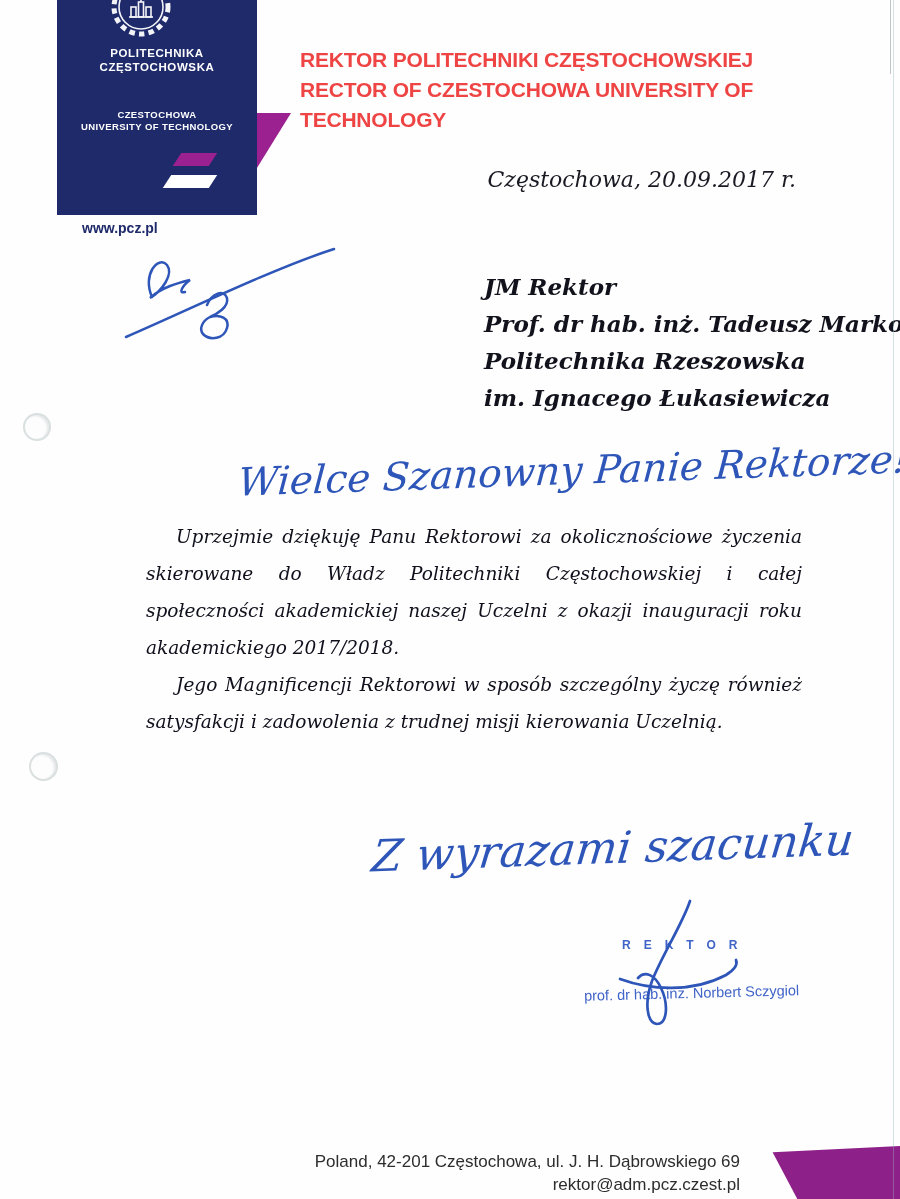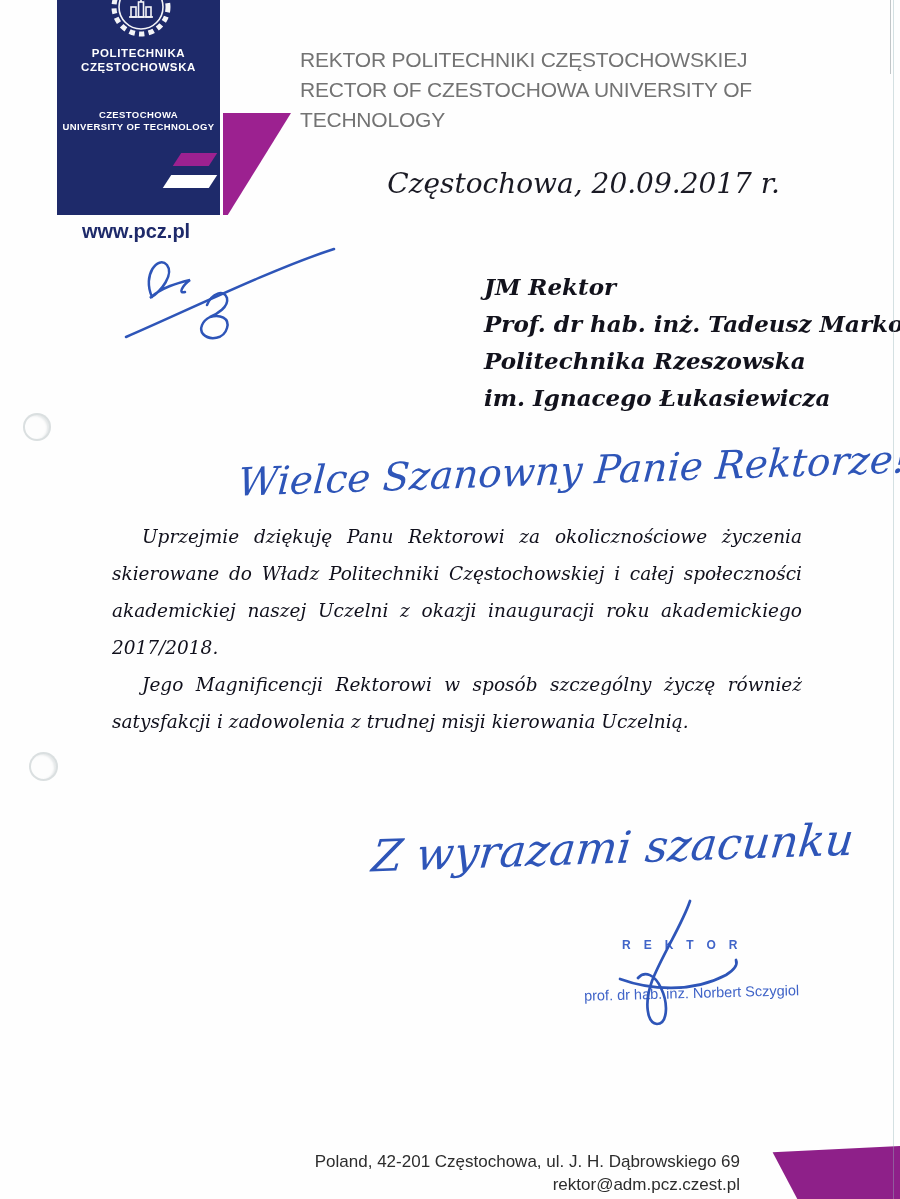--- a/index.html
+++ b/index.html
@@ -10,21 +10,21 @@
     font-family:"Liberation Sans", sans-serif; color:#141414;
   }
 
   
   .logo-triangle {
     position:absolute; left:223px; top:113px; width:68px; height:102px;
     background:#9c2190;
     clip-path:polygon(0 0, 100% 0, 7% 100%, 0 100%);
   }
   .logo-box {
-    position:absolute; left:57px; top:0; width:163px; height:215px;
+    position:absolute; left:57px; top:0; width:200px; height:215px;
     background:#1e2a6a; overflow:hidden;
   }
   .crest { position:absolute; left:52px; top:-25px; width:64px; height:64px; }
   .logo-org-pl {
     position:absolute; top:46px; left:0; width:100%;
     text-align:center; color:#fff; font-size:11.5px; font-weight:700;
     letter-spacing:0.6px; line-height:14px;
   }
   .logo-org-en {
     position:absolute; top:81px; left:0; width:100%;
@@ -39,35 +39,35 @@
   .mono-bar-magenta {
     position:absolute; left:120px; top:153px; width:36px; height:13px;
     background:#9c2190; transform:skewX(-33deg);
   }
   .mono-bar-white {
     position:absolute; left:110px; top:175px; width:46px; height:13px;
     background:#fff; transform:skewX(-33deg);
   }
   .website {
     position:absolute; left:82px; top:220px;
-    color:#1e2a6a; font-size:20px; font-weight:700;
+    color:#1e2a6a; font-size:14px; font-weight:700;
   }
 
   
   .header-block {
     position:absolute; left:300px; top:45px; width:560px;
-    font-size:21px; font-weight:400; color:#737373; line-height:30px;
+    font-size:21px; font-weight:700; color:#ef4444; line-height:30px;
     letter-spacing:-0.2px;
   }
 
   
   .date-line {
-    position:absolute; right:120px; top:167px;
+    position:absolute; right:104px; top:167px;
     font-family:"DejaVu Serif", serif; font-style:italic;
-    font-size:28px; color:#1a1a24;
+    font-size:22px; color:#1a1a24;
   }
 
   
   .initials-svg { position:absolute; left:112px; top:243px; width:230px; height:105px; }
 
   
   .addressee {
     position:absolute; left:484px; top:268px;
     font-family:"DejaVu Serif", serif; font-style:italic; font-weight:700;
     font-size:23px; color:#12121c; line-height:37px; white-space:nowrap;
@@ -93,21 +93,21 @@
     transform:rotate(-2deg) skewX(-8deg);
   }
 
   
   .body-text {
     position:absolute; left:112px; top:518px; width:690px;
     font-family:"DejaVu Serif", serif; font-style:italic;
     font-size:18.5px; color:#10101c; line-height:37px;
     text-align:justify;
   }
-  .body-text p { text-indent:30px; }
+  .body-text p { text-indent:30px;margin-left:34px; }
 
   
   .stamp-title {
     position:absolute; left:622px; top:938px;
     color:#4064c8; font-size:12px; font-weight:700; letter-spacing:13px;
   }
   .stamp-name {
     position:absolute; left:584px; top:985px;
     color:#4064c8; font-size:14.5px; transform:rotate(-1.5deg);
     white-space:nowrap;

